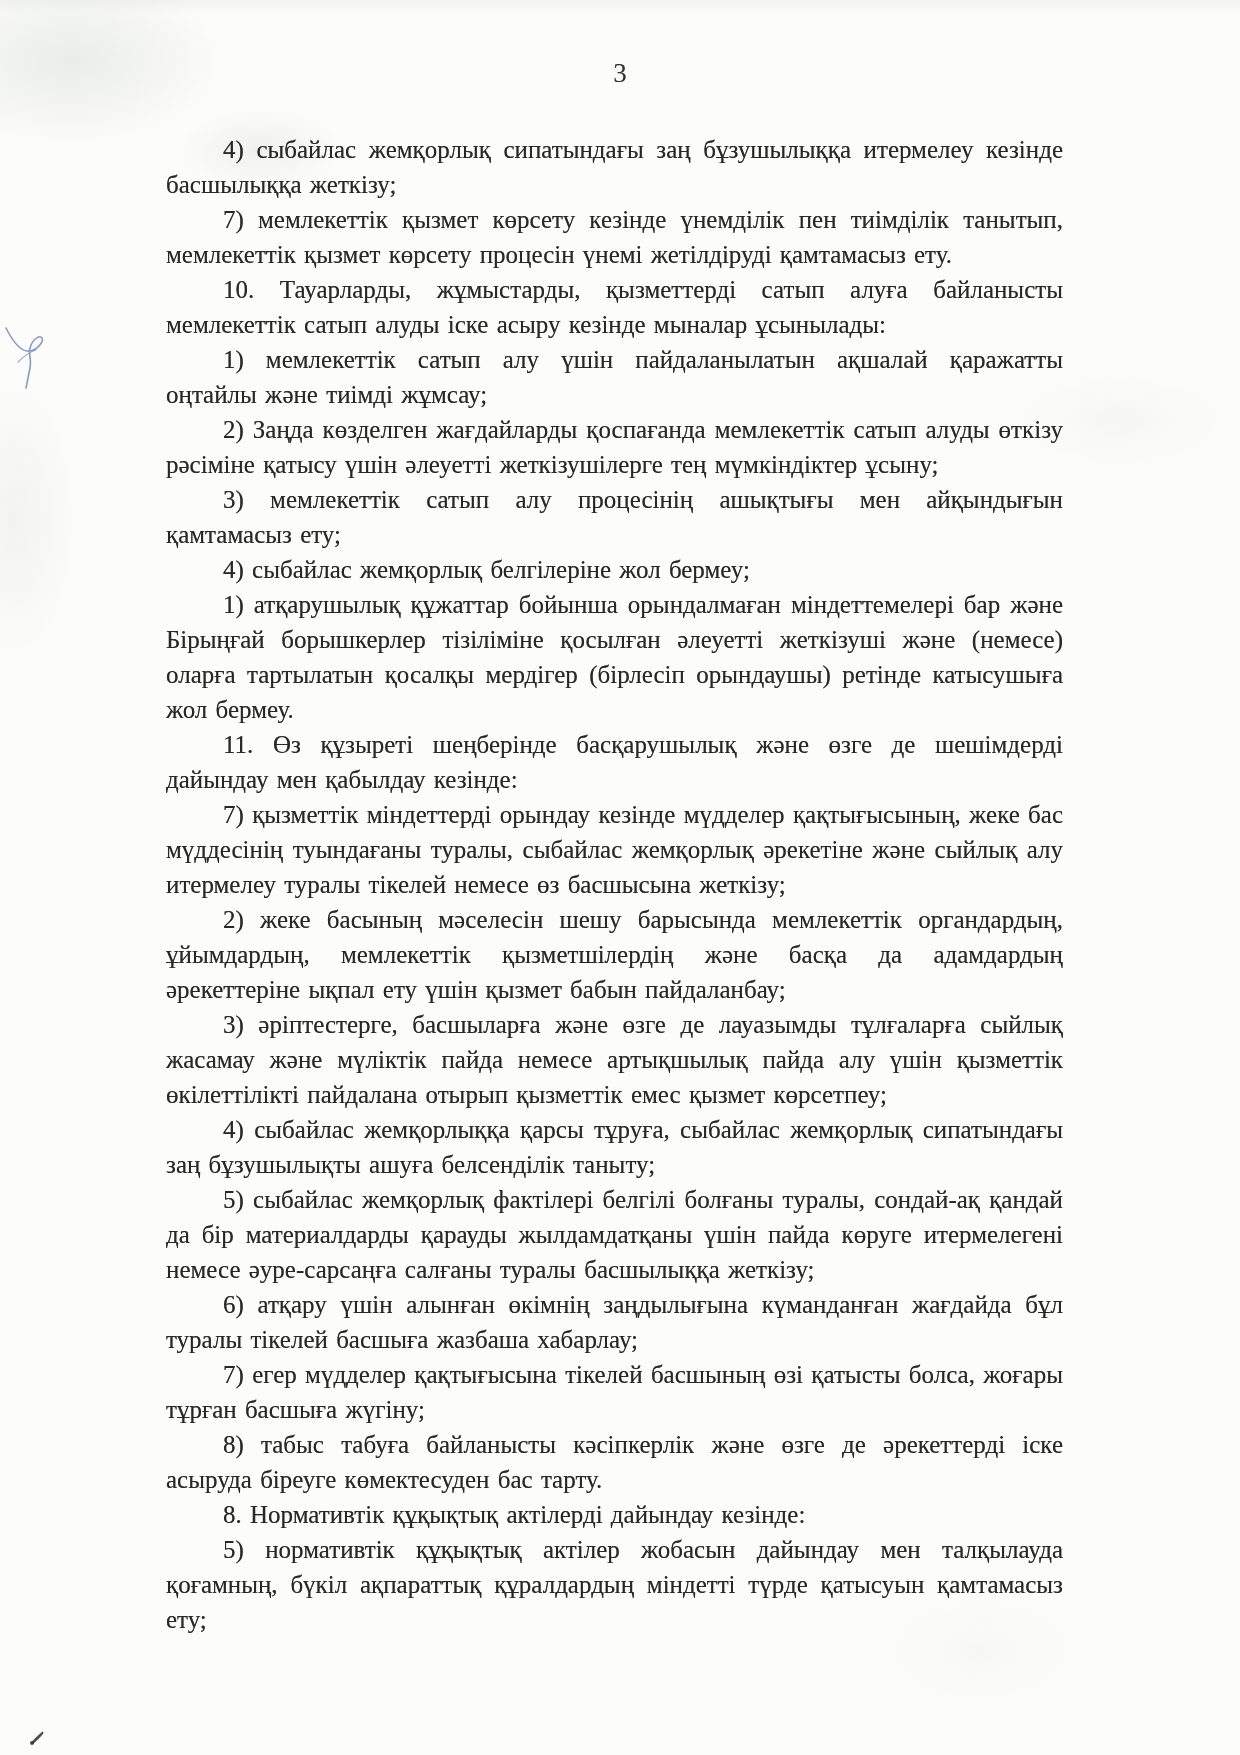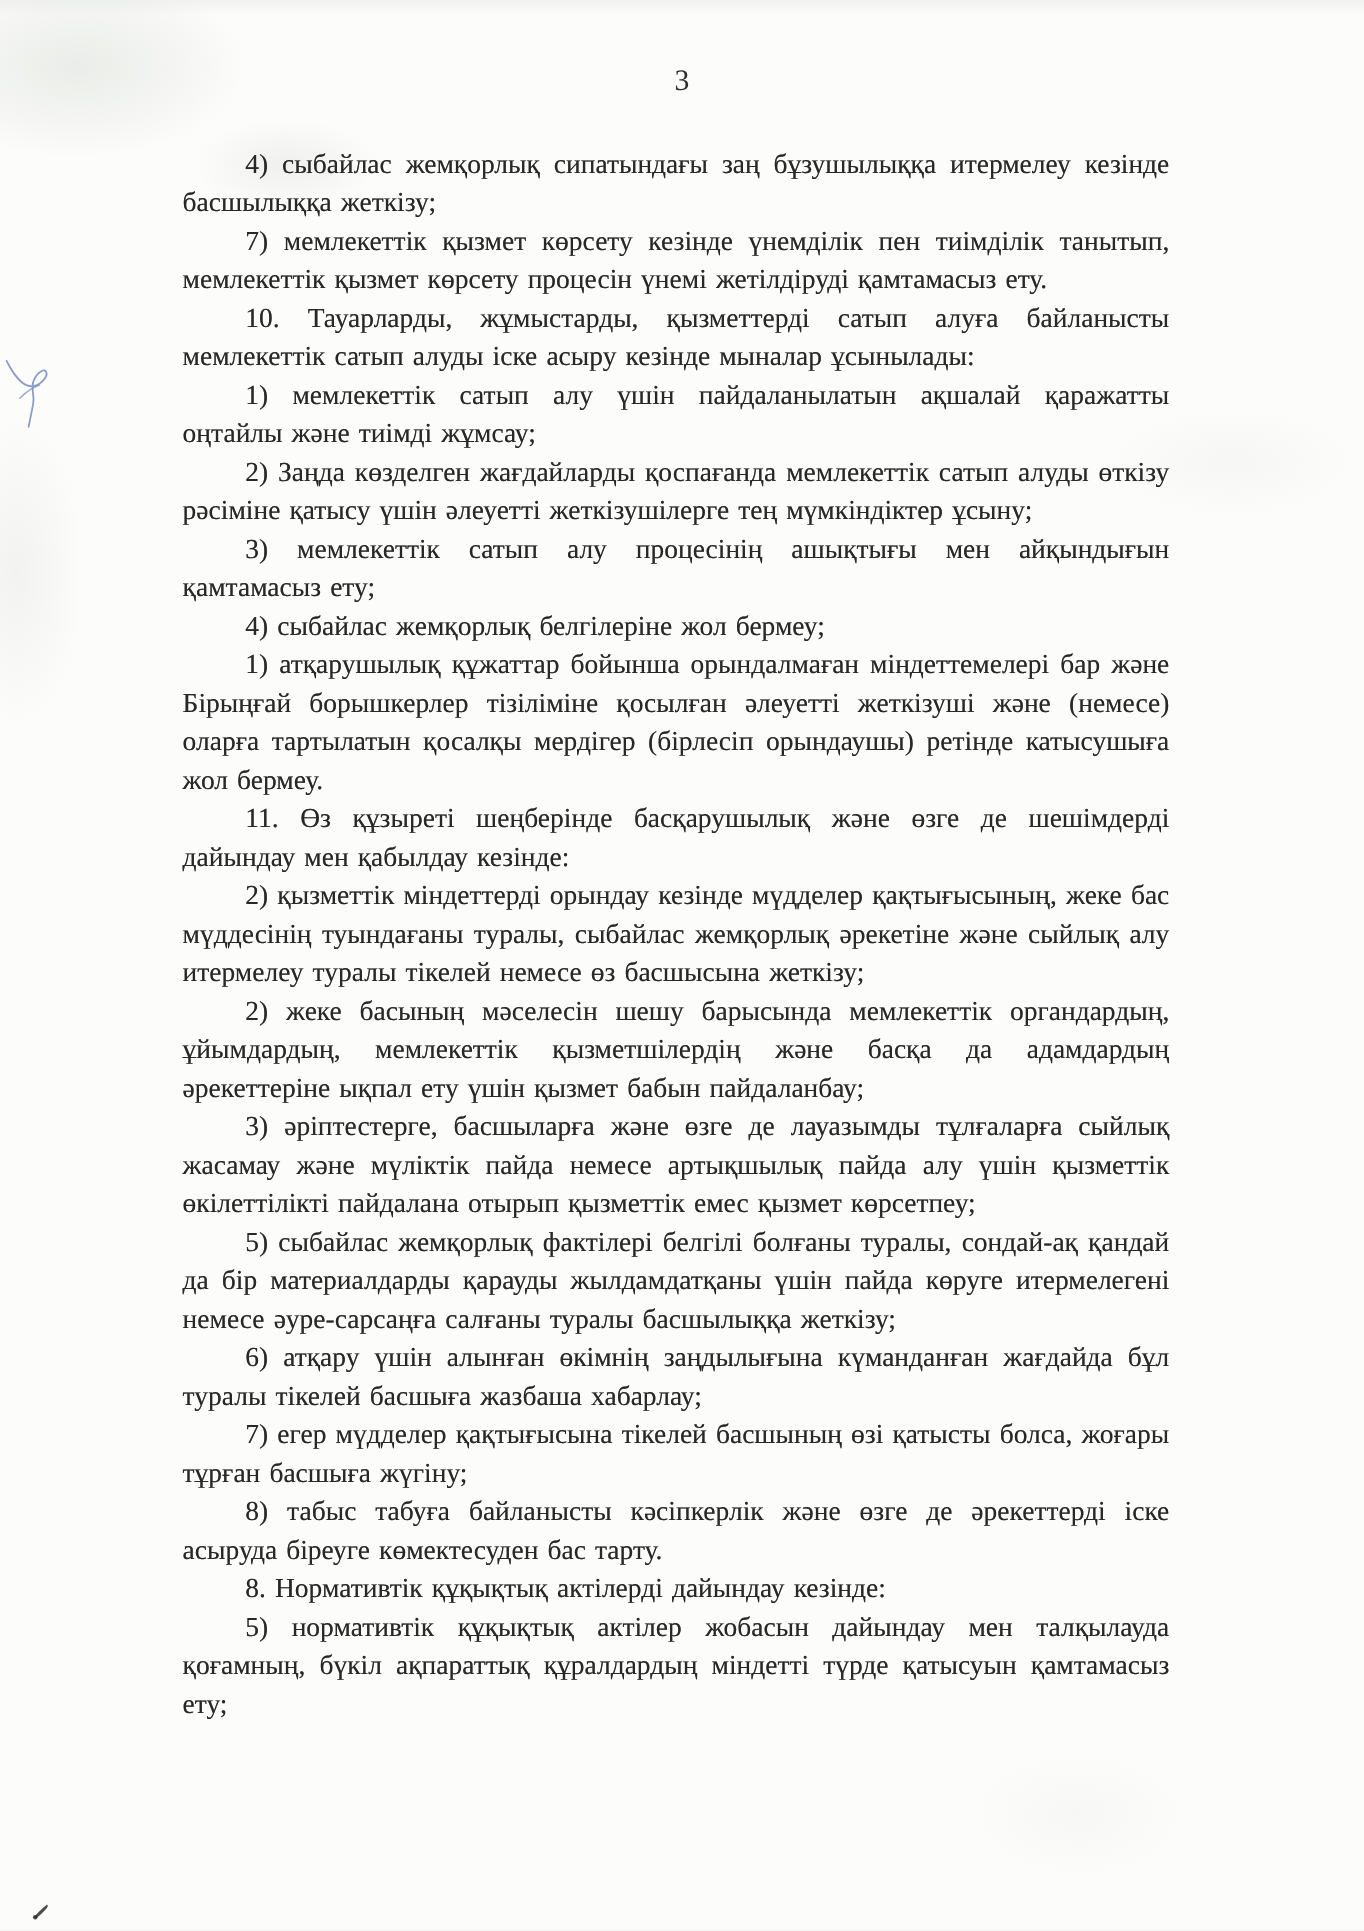--- a/index.html
+++ b/index.html
@@ -77,23 +77,24 @@
   <div class="content">
     <p>4) сыбайлас жемқорлық сипатындағы заң бұзушылыққа итермелеу кезінде басшылыққа жеткізу;</p>
     <p>7) мемлекеттік қызмет көрсету кезінде үнемділік пен тиімділік танытып, мемлекеттік қызмет көрсету процесін үнемі жетілдіруді қамтамасыз ету.</p>
     <p>10. Тауарларды, жұмыстарды, қызметтерді сатып алуға байланысты мемлекеттік сатып алуды іске асыру кезінде мыналар ұсынылады:</p>
     <p>1) мемлекеттік сатып алу үшін пайдаланылатын ақшалай қаражатты оңтайлы және тиімді жұмсау;</p>
     <p>2) Заңда көзделген жағдайларды қоспағанда мемлекеттік сатып алуды өткізу рәсіміне қатысу үшін әлеуетті жеткізушілерге тең мүмкіндіктер ұсыну;</p>
     <p>3) мемлекеттік сатып алу процесінің ашықтығы мен айқындығын қамтамасыз ету;</p>
     <p>4) сыбайлас жемқорлық белгілеріне жол бермеу;</p>
     <p>1) атқарушылық құжаттар бойынша орындалмаған міндеттемелері бар және Бірыңғай борышкерлер тізіліміне қосылған әлеуетті жеткізуші және (немесе) оларға тартылатын қосалқы мердігер (бірлесіп орындаушы) ретінде катысушыға жол бермеу.</p>
     <p>11. Өз құзыреті шеңберінде басқарушылық және өзге де шешімдерді дайындау мен қабылдау кезінде:</p>
-    <p>2) қызметтік міндеттерді орындау кезінде мүдделер қақтығысының, жеке бас мүддесінің туындағаны туралы, сыбайлас жемқорлық әрекетіне және сыйлық алу итермелеу туралы тікелей немесе өз басшысына жеткізу;</p>
+    <p>7) қызметтік міндеттерді орындау кезінде мүдделер қақтығысының, жеке бас мүддесінің туындағаны туралы, сыбайлас жемқорлық әрекетіне және сыйлық алу итермелеу туралы тікелей немесе өз басшысына жеткізу;</p>
     <p>2) жеке басының мәселесін шешу барысында мемлекеттік органдардың, ұйымдардың, мемлекеттік қызметшілердің және басқа да адамдардың әрекеттеріне ықпал ету үшін қызмет бабын пайдаланбау;</p>
     <p>3) әріптестерге, басшыларға және өзге де лауазымды тұлғаларға сыйлық жасамау және мүліктік пайда немесе артықшылық пайда алу үшін қызметтік өкілеттілікті пайдалана отырып қызметтік емес қызмет көрсетпеу;</p>
+    <p>4) сыбайлас жемқорлыққа қарсы тұруға, сыбайлас жемқорлық сипатындағы заң бұзушылықты ашуға белсенділік таныту;</p>
     <p>5) сыбайлас жемқорлық фактілері белгілі болғаны туралы, сондай-ақ қандай да бір материалдарды қарауды жылдамдатқаны үшін пайда көруге итермелегені немесе әуре-сарсаңға салғаны туралы басшылыққа жеткізу;</p>
     <p>6) атқару үшін алынған өкімнің заңдылығына күманданған жағдайда бұл туралы тікелей басшыға жазбаша хабарлау;</p>
     <p>7) егер мүдделер қақтығысына тікелей басшының өзі қатысты болса, жоғары тұрған басшыға жүгіну;</p>
     <p>8) табыс табуға байланысты кәсіпкерлік және өзге де әрекеттерді іске асыруда біреуге көмектесуден бас тарту.</p>
     <p>8. Нормативтік құқықтық актілерді дайындау кезінде:</p>
     <p>5) нормативтік құқықтық актілер жобасын дайындау мен талқылауда қоғамның, бүкіл ақпараттық құралдардың міндетті түрде қатысуын қамтамасыз ету;</p>
   </div>
 
   <svg class="pen-mark" viewBox="0 0 60 120" xmlns="http://www.w3.org/2000/svg">
     <path d="M4 32 C 10 44, 18 54, 25 55 C 34 56, 42 46, 40 42 C 38 38, 30 44, 28 52 C 26 60, 30 62, 28 72 L 24 92" fill="none" stroke="#7b90c4" stroke-width="1.6" stroke-linecap="round" opacity="0.9"></path>

